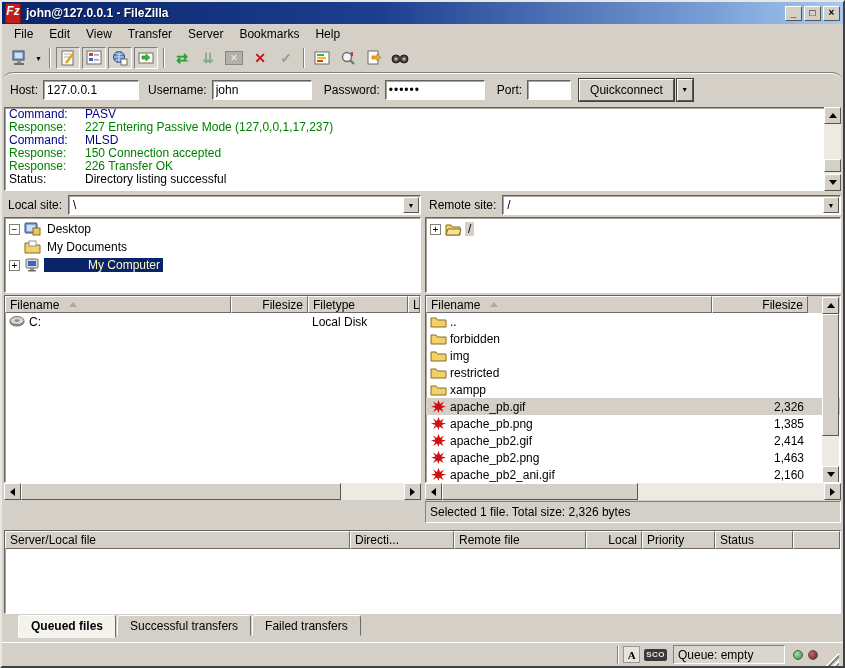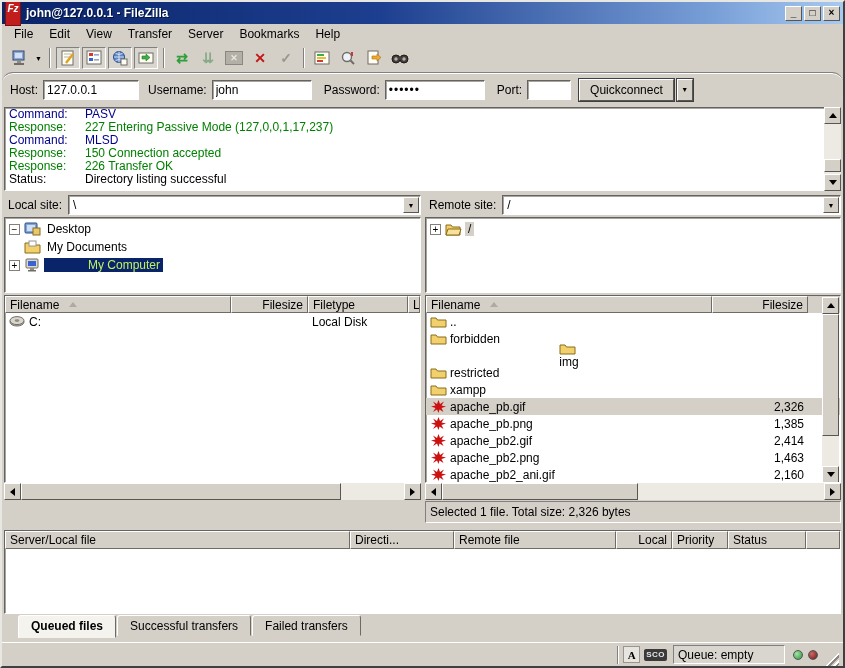--- a/index.html
+++ b/index.html
@@ -7,22 +7,22 @@
   body { font-family:"Liberation Sans", sans-serif; font-size:12px; color:#000; background:#9a9a9a; }
   .window { position:relative; width:845px; height:668px; background:#d4d0c8;
             border:2px solid; border-color:#e9e7e1 #404040 #404040 #e9e7e1; overflow:hidden; }
   .sunken-deep { border:1px solid; border-color:#636363 #ffffff #ffffff #636363; box-shadow:inset 1px 1px 0 #a9a59d; }
   .groove-top { border-top:1px solid #808080; box-shadow:0 1px 0 #ffffff inset;border-radius:11px; }
 
   
   .titlebar { position:absolute; left:0; top:0; width:841px; height:22px;
     background:linear-gradient(90deg,#0a246a 0%,#1d3f8f 45%,#7aa0d8 85%,#a6caf0 100%);
     display:flex; align-items:center; padding:0 3px; }
-  .app-icon { width:16px; height:26px; background:#c21d1d; color:#fff; font-weight:bold;
-    font-size:10px; line-height:15px; text-align:center; border:1px solid #7d0f0f; font-style:italic; }
+  .app-icon { width:16px; height:21px; background:#c21d1d; color:#fff; font-weight:bold;
+    font-size:12px; line-height:15px; text-align:center; border:1px solid #7d0f0f; font-style:italic; }
   .title-text { color:#fff; font-weight:bold; font-size:12px; margin-left:5px; flex:1;
     text-shadow:1px 1px 0 #00113a; white-space:nowrap; }
   .winbtn { width:17px; height:15px; background:#d4d0c8; margin-left:2px; font-size:10px; font-weight:bold;
     line-height:12px; text-align:center; border:1px solid; border-color:#ffffff #585651 #585651 #ffffff; }
 
   
   .menubar { position:absolute; left:0; top:22px; width:841px; height:20px; display:flex; align-items:center; padding-left:4px; }
   .menu-item { padding:2px 8px; }
 
   
@@ -73,21 +73,21 @@
   .combo-drop { position:absolute; right:1px; top:1px; width:16px; height:16px; background:#d4d0c8;
     border:1px solid; border-color:#ffffff #585651 #585651 #ffffff; font-size:7px; text-align:center; line-height:15px; }
 
   .tree-box { position:absolute; top:215px; height:76px; background:#fff; overflow:hidden; padding-top:2px; }
   .tree-box.left { left:2px; width:417px; }
   .tree-box.right { left:423px; width:416px; }
   .tree-row { display:flex; align-items:center; height:18px; padding-left:4px; }
   .expander { width:11px; height:11px; flex:none; background:#fff; border:1px solid #848078;
     font-size:10px; line-height:9px; text-align:center; margin-right:4px; }
   .tree-label { padding:0 3px; white-space:nowrap; }
-  .tree-sel-active { background:#0a246a; color:#bef264;padding-left:44px; }
+  .tree-sel-active { background:#0a246a; color:#fef9c3;padding-left:44px; }
   .tree-sel-inactive { background:#d4d0c8; }
   .indent { width:15px; flex:none; }
   .ticon { width:17px; height:14px; flex:none; margin-right:3px; }
 
   .list-box { position:absolute; top:293px; height:188px; background:#fff; overflow:hidden; }
   .list-box.left { left:2px; width:417px; }
   .list-box.right { left:423px; width:416px; }
   .lhead { display:flex; height:17px; background:#d4d0c8; }
   .hcell { border:1px solid; border-color:#ffffff #6e6a64 #6e6a64 #ffffff; padding:0 4px;
     display:flex; align-items:center; white-space:nowrap; overflow:hidden; flex:none; }
@@ -408,21 +408,21 @@
     <div class="frow">
       <span class="fcell" style="width:286px;">
           <svg class="ficon" viewBox="0 0 17 13">
             <path d="M1 3 h5 l1.5 2 H16 v7 H1 z" fill="#f2d06b" stroke="#8a6d1a"></path>
           </svg>
           <span>forbidden</span>
         </span>
       <span class="fcell num" style="width:96px;"></span>
     </div>
     <div class="frow">
-      <span class="fcell" style="width:286px;flex-direction:column;">
+      <span class="fcell" style="width:286px;">
           <svg class="ficon" viewBox="0 0 17 13">
             <path d="M1 3 h5 l1.5 2 H16 v7 H1 z" fill="#f2d06b" stroke="#8a6d1a"></path>
           </svg>
           <span>img</span>
         </span>
       <span class="fcell num" style="width:96px;"></span>
     </div>
     <div class="frow">
       <span class="fcell" style="width:286px;">
           <svg class="ficon" viewBox="0 0 17 13">
@@ -523,27 +523,27 @@
   </div>
 
   <div class="queue-box sunken-deep">
     <div class="queue-head">
       <div class="hcell" style="width:345px;">
           <span>Server/Local file</span>
         </div>
       <div class="hcell" style="width:104px;">
           <span>Directi...</span>
         </div>
-      <div class="hcell" style="width:162px;">
+      <div class="hcell" style="width:132px;">
           <span>Remote file</span>
         </div>
       <div class="hcell num" style="width:56px;">
           <span>Local</span>
         </div>
-      <div class="hcell" style="width:56px;">
+      <div class="hcell" style="width:73px;">
           <span>Priority</span>
         </div>
       <div class="hcell" style="width:78px;">
           <span>Status</span>
         </div>
       <div class="hcell" style="flex:1;"></div>
     </div>
   </div>
 
   <div class="tabs">

